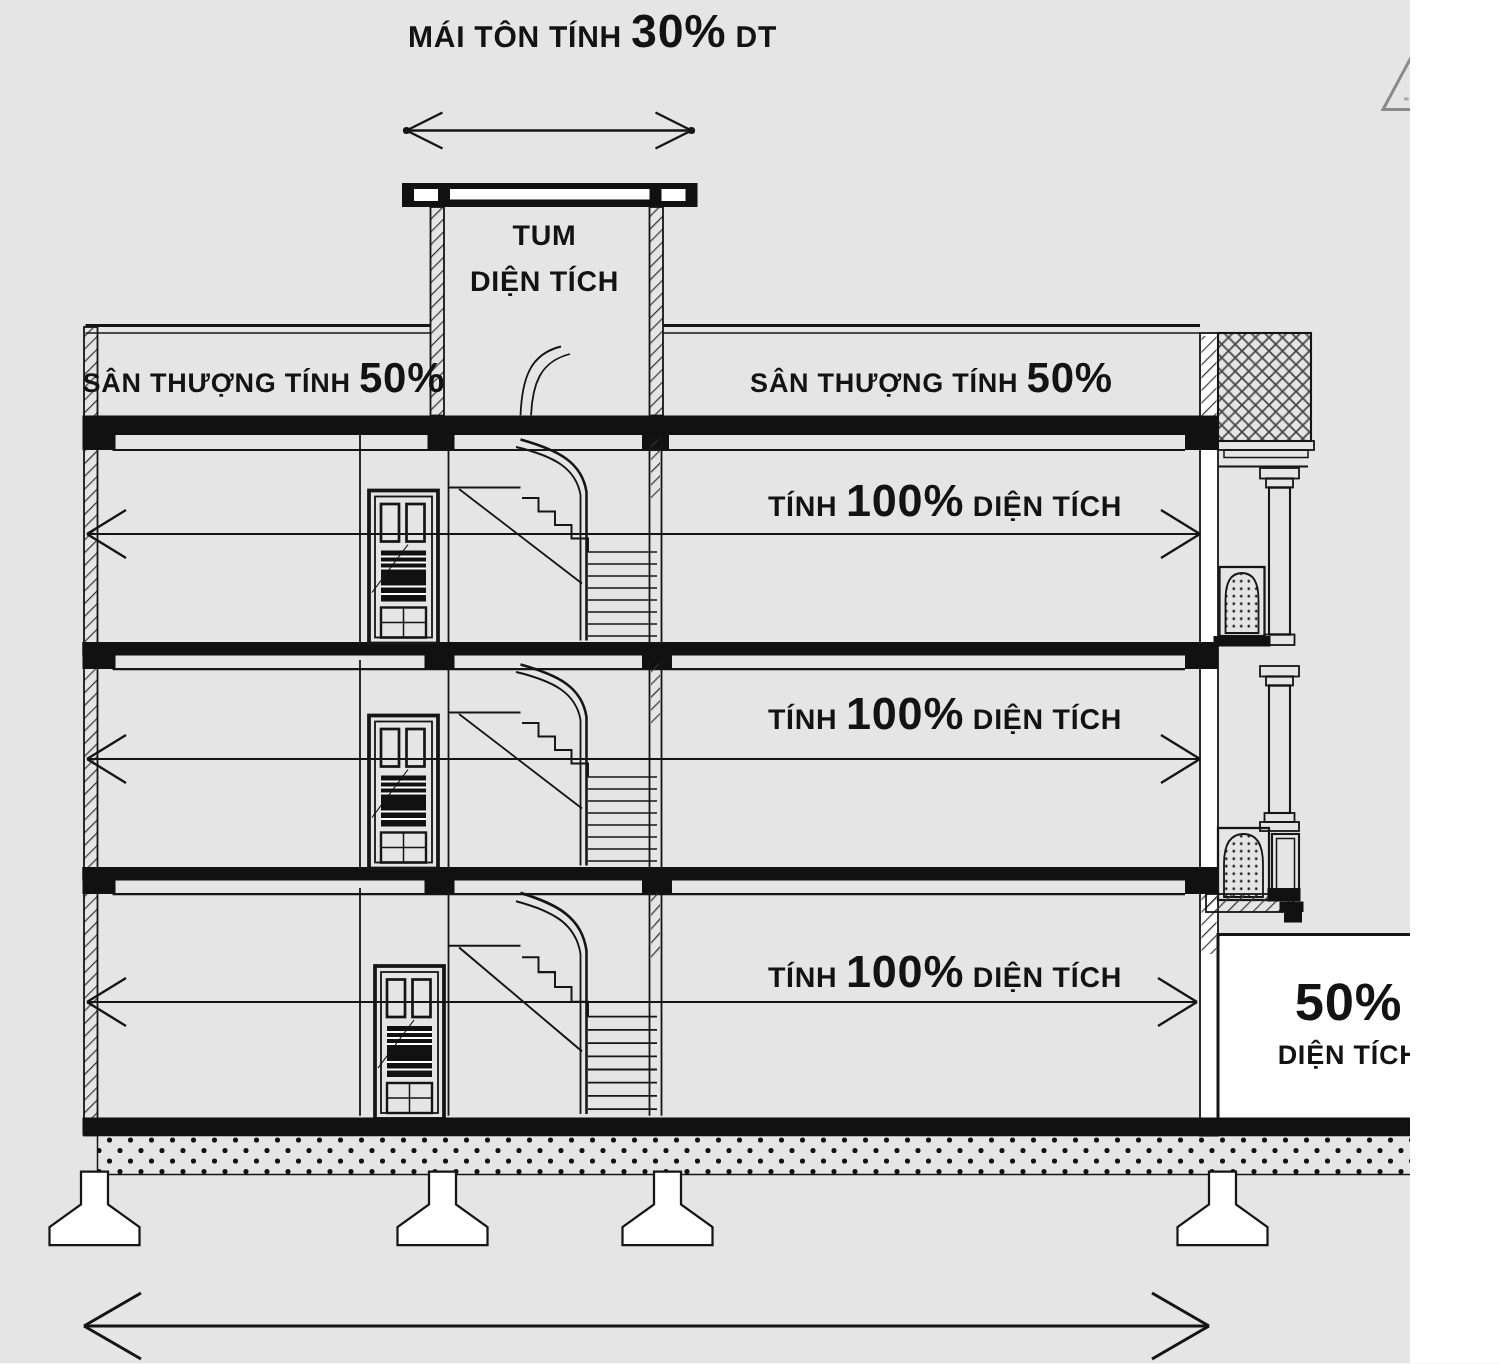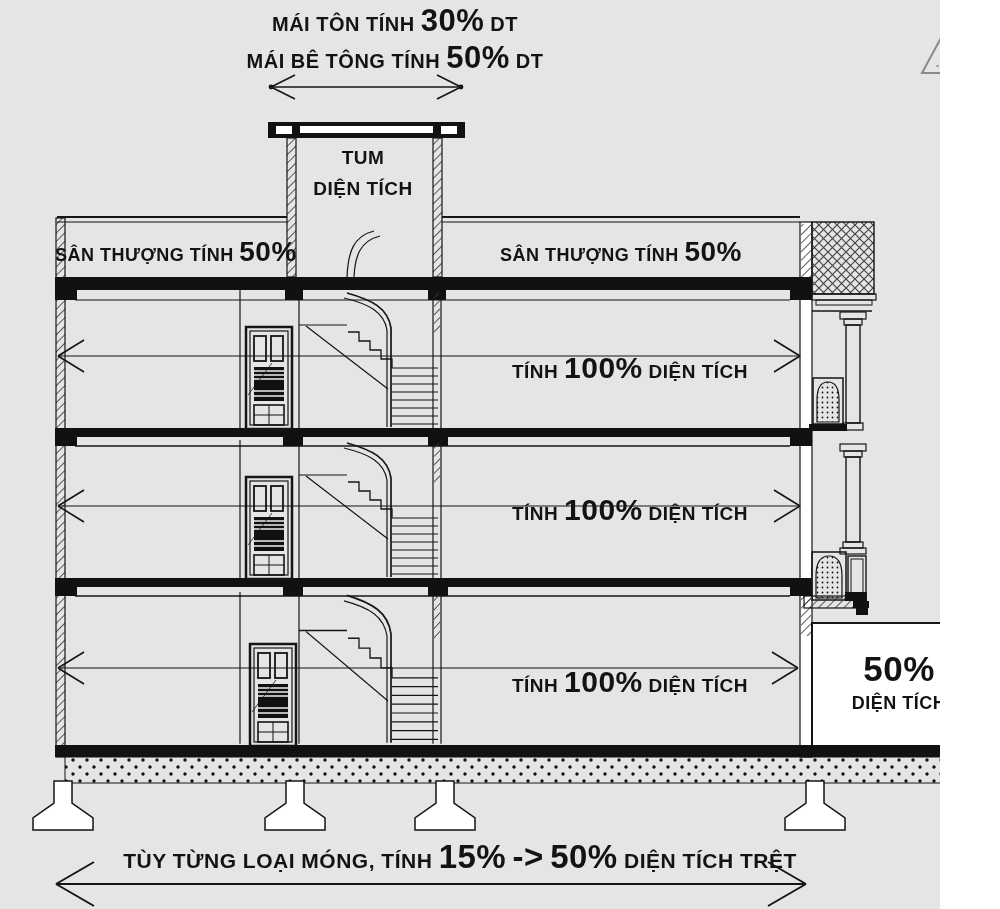--- a/index.html
+++ b/index.html
@@ -8,21 +8,21 @@
   svg.blueprint{position:absolute;top:0;left:0;}
   .label{position:absolute;text-align:center;font-weight:bold;white-space:nowrap;
          color:#131313;letter-spacing:.5px;}
   .big{font-size:1.55em;font-weight:bold;}
   .roof-note{font-size:20px;line-height:34px;}
   .roof-note .big{font-size:31px;}
   .tum-label{font-size:19px;line-height:31px;text-align:center;}
   .tum-label .big{font-size:29px;}
   .terrace-label{font-size:18px;}
   .terrace-label .big{font-size:28px;}
-  .floor-label{font-size:19px;margin-top:33px;}
+  .floor-label{font-size:19px;}
   .floor-label .big{font-size:30px;}
   .yard-label{font-size:18px;line-height:27px;}
   .yard-label .line2{font-size:35px;line-height:42px;}
   .bottom-note{font-size:21px;}
   .bottom-note .big{font-size:33px;}
 </style>
 </head>
 <body>
 
 <div class="stage">
@@ -220,25 +220,20 @@
       <line x1="936" y1="66" x2="980" y2="66" stroke="#aaa" stroke-width="2" stroke-dasharray="3 2"></line>
     </g>
   </svg>
 
   <div class="label roof-note" style="left:235px;top:4px;width:320px;">
     <div>
       <span>MÁI TÔN TÍNH</span>
       <span class="big">30%</span>
       <span>DT</span>
     </div>
-    <div>
-      <span>MÁI BÊ TÔNG TÍNH</span>
-      <span class="big">50%</span>
-      <span>DT</span>
-    </div>
   </div>
 
   <div class="label tum-label" style="left:288px;top:142px;width:150px;">
     <div>TUM</div>
     <div>DIỆN TÍCH</div>
   </div>
 
   <div class="label terrace-label" style="left:55px;top:236px;width:234px;">
     <span>SÂN THƯỢNG TÍNH</span>
     <span class="big">50%</span>
@@ -265,21 +260,14 @@
     <span>TÍNH</span>
     <span class="big">100%</span>
     <span>DIỆN TÍCH</span>
   </div>
 
   <div class="label yard-label" style="left:814px;top:648px;width:170px;">
     <div class="line2">50%</div>
     <div>DIỆN TÍCH</div>
   </div>
 
-  <div class="label bottom-note" style="left:60px;top:838px;width:800px;">
-    <span>TÙY TỪNG LOẠI MÓNG, TÍNH</span>
-    <span class="big">15%</span>
-    <span class="big">-&gt;</span>
-    <span class="big">50%</span>
-    <span>DIỆN TÍCH TRỆT</span>
-  </div>
 
 </div>
 
 </body></html>

